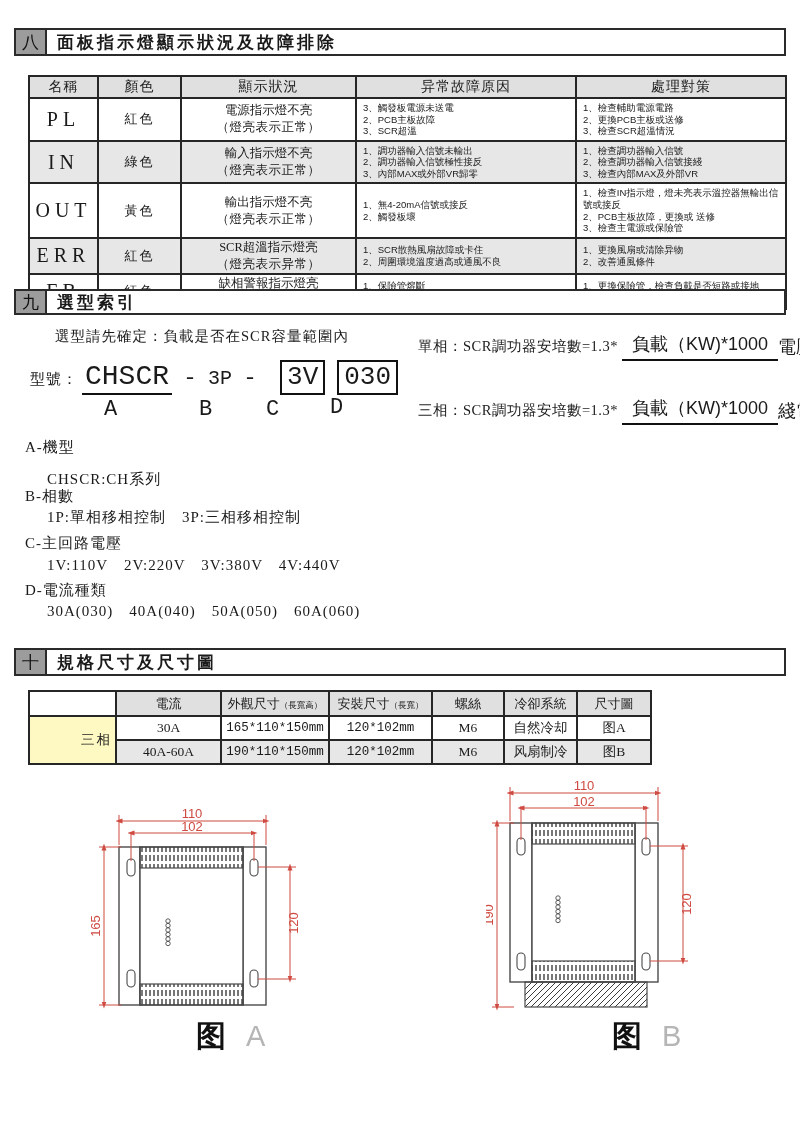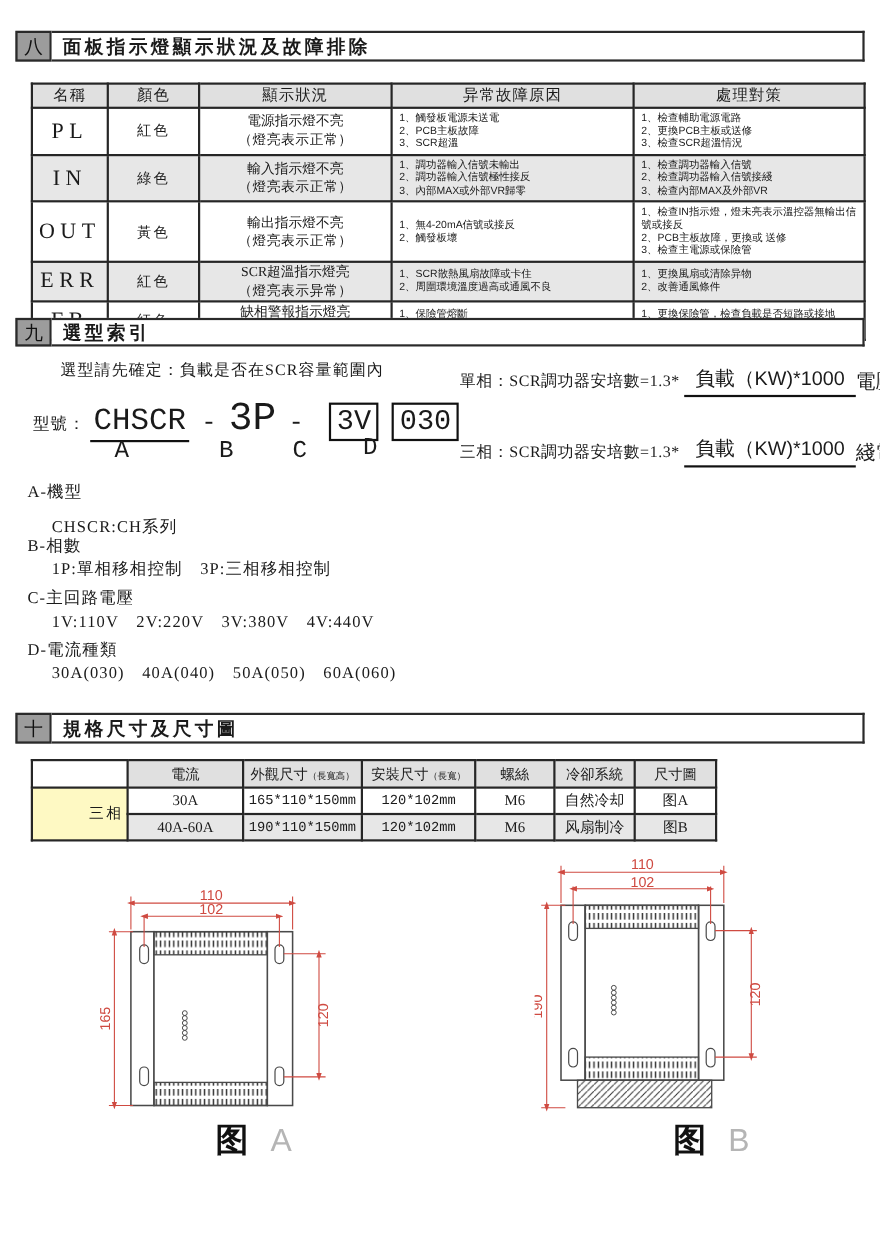--- a/index.html
+++ b/index.html
@@ -33,21 +33,21 @@
   td.c-status { text-align:center; font-size:12.5px; line-height:1.35; }
   td.c-list { font-size:9.5px; line-height:1.22; padding:3px 4px 3px 6px; vertical-align:middle; font-family:"Liberation Sans",sans-serif; }
   .st2 { letter-spacing:0.5px; }
 
   
   .note { position:absolute; left:55px; top:327px; font-size:14.5px; letter-spacing:1px; }
   .model-line { position:absolute; left:30px; top:360px; display:flex; align-items:baseline; white-space:nowrap; }
   .model-label { font-size:15px; letter-spacing:1px; }
   .model-series { font-size:28px; border-bottom:2px solid #111; padding:0 3px 1px; margin-left:4px; font-family:"Liberation Mono",monospace; }
   .model-sep { font-size:24px; margin:0 14px; }
-  .model-phase { font-size:36px; font-family:"Liberation Mono",monospace; }
+  .model-phase { font-size:20px; font-family:"Liberation Mono",monospace; }
   .model-box { font-size:26px; border:2px solid #111; padding:0 5px 1px; margin-left:12px; font-family:"Liberation Mono",monospace; }
   .model-letter { position:absolute; font-size:22px; font-family:"Liberation Mono",monospace; }
 
   .formula { position:absolute; display:flex; align-items:center; white-space:nowrap; font-size:14.5px; }
   .f-prefix { letter-spacing:0.5px; }
   .fraction { display:inline-flex; flex-direction:row; text-align:center; margin-left:4px; font-family:Liberation Sans, sans-serif; font-size:18px; }
   .fraction .num { border-bottom:2px solid #111; padding:0 10px 3px; }
   .fraction .den { padding-top:3px; }
 
   .sel-label { position:absolute; left:25px; font-size:15px; font-weight:normal; letter-spacing:1px; }
@@ -96,21 +96,21 @@
       <th>處理對策</th>
     </tr>
     <tr style="height:38px;padding-left:44px;">
       <td class="c-name">PL</td>
       <td class="c-color">紅色</td>
       <td class="c-status">
         <div>電源指示燈不亮</div>
         <div class="st2">（燈亮表示正常）</div>
       </td>
       <td class="c-list">
-        <div>1、觸發板電源未送電</div>
+        <div>3、觸發板電源未送電</div>
         <div>2、PCB主板故障</div>
         <div>3、SCR超溫</div>
       </td>
       <td class="c-list">
         <div>1、檢查輔助電源電路</div>
         <div>2、更換PCB主板或送修</div>
         <div>3、檢查SCR超溫情況</div>
       </td>
     </tr>
     <tr class="shade" style="height:38px;">

